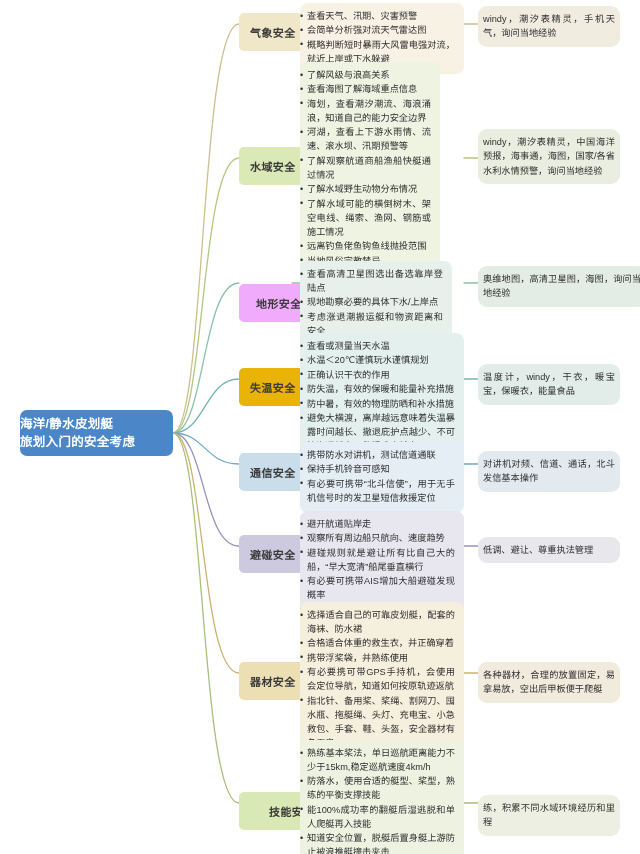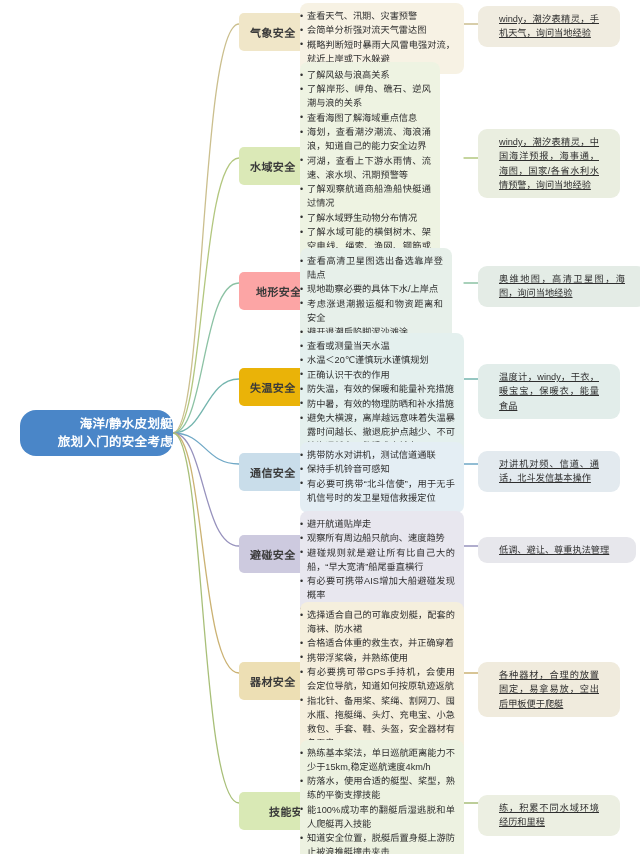--- a/index.html
+++ b/index.html
@@ -36,25 +36,25 @@
   }
 
   
   #central-topic {
     position: absolute;
     left: 20px;
     top: 410px;
     width: 153px;
     height: 46px;
     background: #4a86c8;
-    border-radius: 16px;
+    border-radius: 7px;
     color: #ffffff;
     display: flex;
     flex-direction: column;
-    align-items: flex-end;
+    align-items: flex-start;
     justify-content: center;
     font-weight: bold;
     font-size: 12.5px;
     line-height: 1.45;
     letter-spacing: 0.3px;
     text-align: center;
   }
   #central-topic .line { display: block; white-space: nowrap; }
 
   
@@ -98,26 +98,25 @@
     position: absolute;
     left: 0;
     top: -0.5px;
     font-size: 9px;
   }
 
   
   .note-card {
     position: absolute;
     border-radius: 9px;
-    padding: 6px 21px;
+    padding: 6px 5px;
     font-size: 9.2px;
     line-height: 1.55;
     color: #2f2f2f;
     text-align: justify;
-    text-decoration: underline;
   }
 </style>
 </head>
 <body>
 
 <div id="mindmap-root">
 
   <svg id="connector-layer" viewBox="0 0 640 854" xmlns="http://www.w3.org/2000/svg">
     <g fill="none" stroke-width="1.3" stroke-linecap="round">
 
@@ -173,38 +172,37 @@
     </ul>
   </div>
   <div class="note-card" style="left:478px; top:6px; width:142px; background:#f0ece0;">windy，潮汐表精灵，手机天气，询问当地经验</div>
 
   <div class="branch-node" style="left:239px; top:147px; background:#dbe9b7;">
     <span>水域安全</span>
   </div>
   <div class="detail-card" style="left:300px; top:62px; width:140px; background:#eef3e2;">
     <ul>
       <li>了解风级与浪高关系</li>
-      <li>了解岸形、岬角、礁石、逆风潮与浪的关系</li>
       <li>查看海图了解海域重点信息</li>
       <li>海划，查看潮汐潮流、海浪涌浪，知道自己的能力安全边界</li>
       <li>河湖，查看上下游水雨情、流速、滚水坝、汛期预警等</li>
       <li>了解观察航道商船渔船快艇通过情况</li>
       <li>了解水域野生动物分布情况</li>
       <li>了解水域可能的横倒树木、架空电线、绳索、渔网、钢筋或施工情况</li>
       <li>远离钓鱼佬鱼钩鱼线抛投范围</li>
       <li>当地风俗宗教禁忌</li>
       <li>搜索水域过往事故案例</li>
     </ul>
   </div>
   <div class="note-card" style="left:478px; top:129px; width:142px; background:#eaeee0;">windy，潮汐表精灵，中国海洋预报，海事通，海图，国家/各省水利水情预警，询问当地经验</div>
 
-  <div class="branch-node" style="left:239px; top:272px; background:#fca5a5;padding-left:17px;">
+  <div class="branch-node" style="left:239px; top:284px; background:#f0abfc;padding-left:17px;">
     <span>地形安全</span>
   </div>
-  <div class="detail-card" style="left:300px; top:248px; width:152px; background:#e7f0ea;">
+  <div class="detail-card" style="left:300px; top:261px; width:152px; background:#e7f0ea;">
     <ul>
       <li>查看高清卫星图选出备选靠岸登陆点</li>
       <li>现地勘察必要的具体下水/上岸点</li>
       <li>考虑涨退潮搬运艇和物资距离和安全</li>
       <li>避开退潮后陷脚泥沙滩涂</li>
       <li>避开可能滑坡山体岸线</li>
     </ul>
   </div>
   <div class="note-card" style="left:478px; top:266px; width:168px; background:#e4ece6;">奥维地图，高清卫星图，海图，询问当地经验</div>
 
@@ -240,21 +238,21 @@
   </div>
   <div class="detail-card" style="left:300px; top:511px; width:164px; background:#e8e7ef;">
     <ul>
       <li>避开航道贴岸走</li>
       <li>观察所有周边船只航向、速度趋势</li>
       <li>避碰规则就是避让所有比自己大的船，“早大宽清”船尾垂直横行</li>
       <li>有必要可携带AIS增加大船避碰发现概率</li>
       <li>远离再远离</li>
     </ul>
   </div>
-  <div class="note-card" style="left:478px; top:537px; width:158px; background:#e7e7ec;">低调、避让、尊重执法管理</div>
+  <div class="note-card" style="left:478px; top:537px; width:142px; background:#e7e7ec;">低调、避让、尊重执法管理</div>
 
   <div class="branch-node" style="left:239px; top:662px; background:#eddfb4;">
     <span>器材安全</span>
   </div>
   <div class="detail-card" style="left:300px; top:602px; width:164px; background:#f5efdd;">
     <ul>
       <li>选择适合自己的可靠皮划艇，配套的海袜、防水裙</li>
       <li>合格适合体重的救生衣，并正确穿着</li>
       <li>携带浮桨袋，并熟练使用</li>
       <li>有必要携可带GPS手持机，会使用会定位导航，知道如何按原轨迹返航</li>

